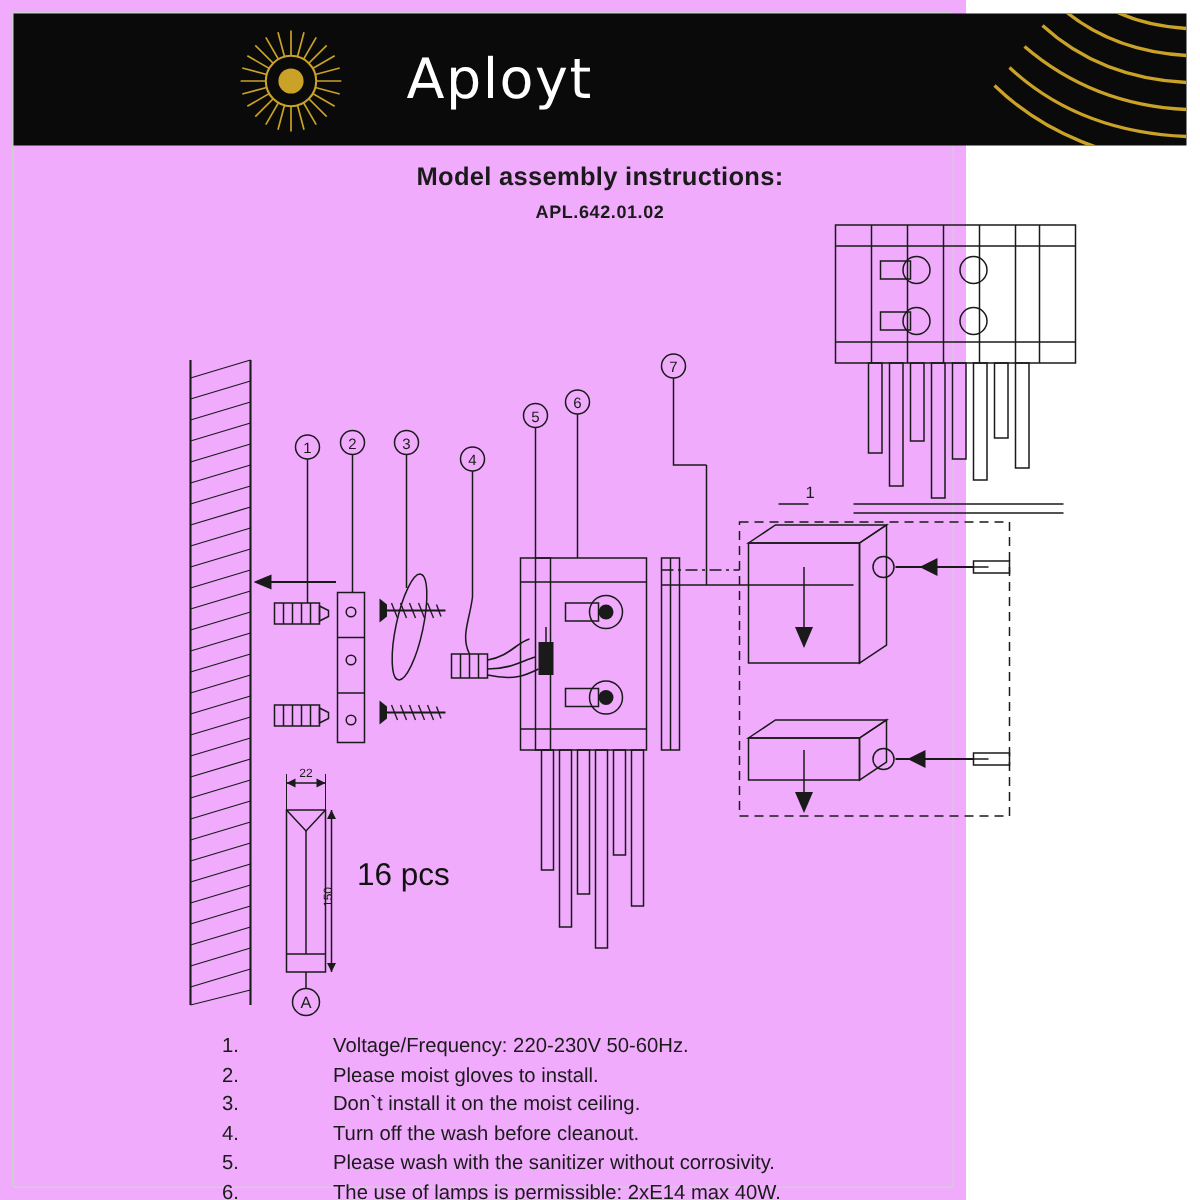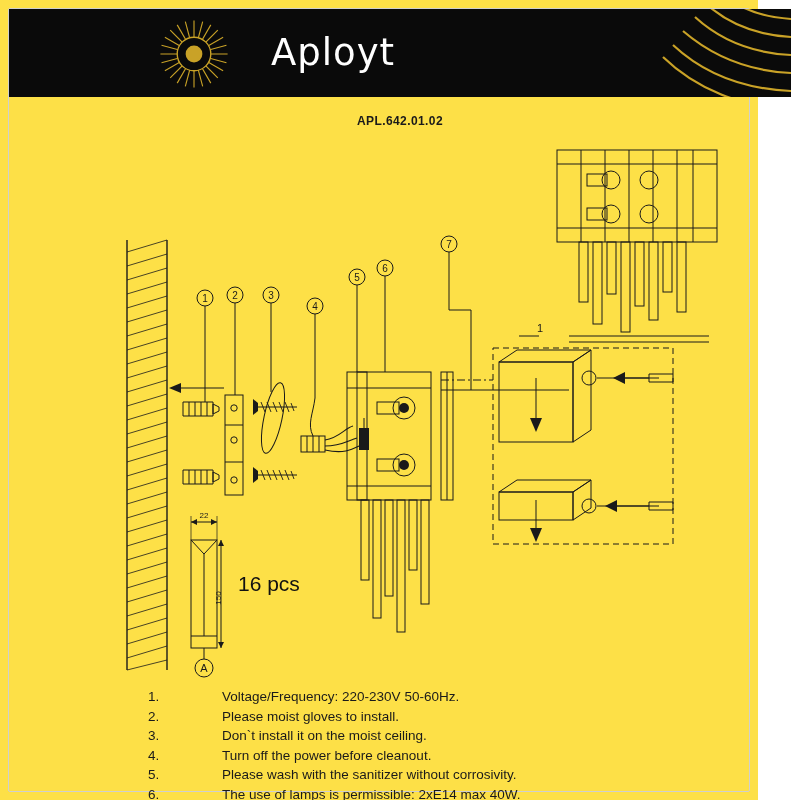--- a/index.html
+++ b/index.html
@@ -9,23 +9,23 @@
   }
   body {
     width: 800px;
     height: 800px;
     font-family: "Liberation Sans", sans-serif;
     color: #1a1a1a;
     overflow: hidden;
   }
   .page {
     position: relative;
-    width: 758px;
+    width: 644px;
     height: 800px;
-    background: #fde047;
+    background: #f0abfc;
     box-sizing: border-box;
   }
   .page-border {
     position: absolute;
     left: 8px;
     top: 8px;
     right: 8px;
     bottom: 8px;
     border: 1px solid #cfcfcf;
     border-radius: 2px;
@@ -181,20 +181,21 @@
         <path d="M300 98 C 264 96, 236 84, 214 64"></path>
         <path d="M300 80 C 268 78, 244 68, 226 50"></path>
         <path d="M300 62 C 272 60, 252 52, 238 36"></path>
         <path d="M300 44 C 276 42, 260 36, 249 22"></path>
         <path d="M300 26 C 281 24, 268 20, 260 8"></path>
       </g>
     </svg>
   </div>
 
   <div class="title-block">
+    <div class="title-main">Model assembly instructions:</div>
     <div class="title-model">APL.642.01.02</div>
   </div>
 
   <div class="drawing">
     <svg width="782" height="545" viewBox="0 0 782 545">
       <g fill="none" stroke="#1a1a1a" stroke-width="1">
 
         <g>
           <line x1="118" y1="100" x2="118" y2="530" stroke-width="1.4"></line>
           <line x1="158" y1="100" x2="158" y2="530" stroke-width="1.4"></line>
@@ -482,21 +483,21 @@
     <div class="note-row">
       <span class="note-num">2.</span>
       <span class="note-text">Please moist gloves to install.</span>
     </div>
     <div class="note-row">
       <span class="note-num">3.</span>
       <span class="note-text">Don`t install it on the moist ceiling.</span>
     </div>
     <div class="note-row">
       <span class="note-num">4.</span>
-      <span class="note-text">Turn off the power before cleanout.</span>
+      <span class="note-text">Turn off the wash before cleanout.</span>
     </div>
     <div class="note-row">
       <span class="note-num">5.</span>
       <span class="note-text">Please wash with the sanitizer without corrosivity.</span>
     </div>
     <div class="note-row">
       <span class="note-num">6.</span>
       <span class="note-text">The use of lamps is permissible: 2xE14 max 40W.</span>
     </div>
   </div>

